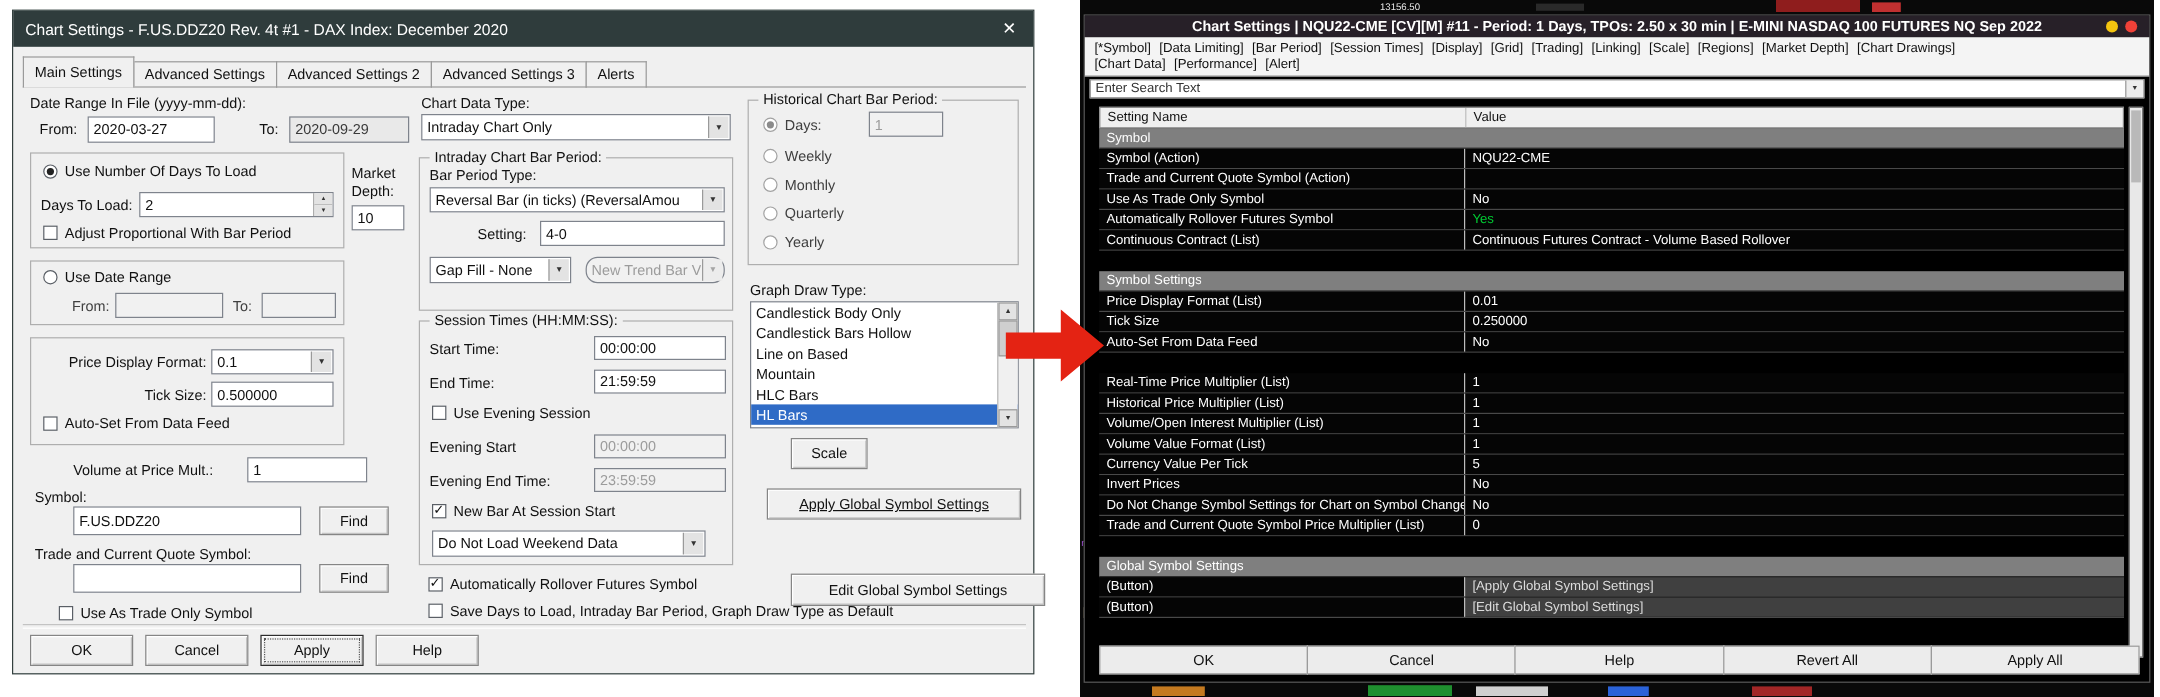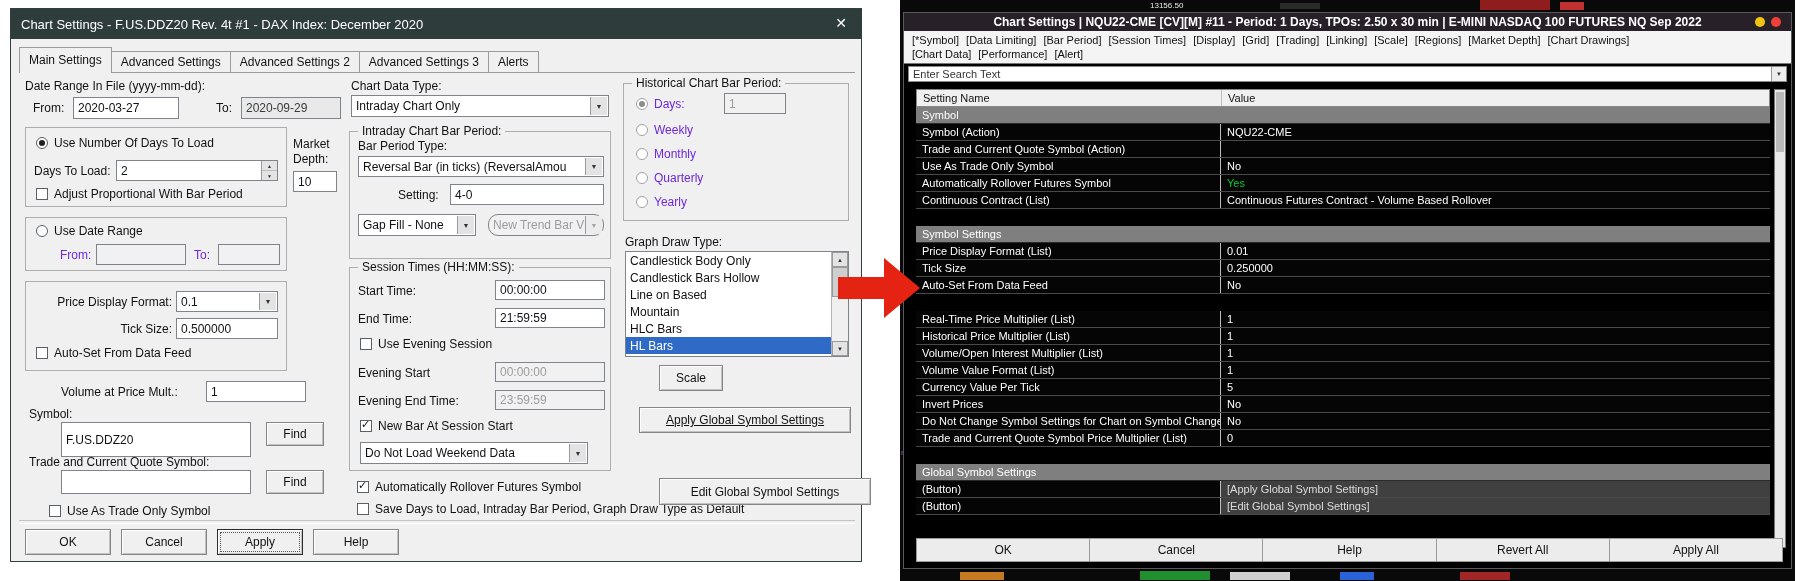--- a/index.html
+++ b/index.html
@@ -13,21 +13,21 @@
     color:#fff;font-size:13px;display:flex;align-items:center;padding-left:10px;box-sizing:border-box;}
   .lclose{position:absolute;right:14px;top:6px;color:#fff;font-size:14px;cursor:pointer;}
 
   .tabs{position:absolute;left:8px;top:40px;display:flex;align-items:flex-end;height:24px;}
   .tab{background:#f0f0f0;border:1px solid #9a9a9a;border-bottom:none;
     padding:3px 9px 4px 9px;font-size:12px;color:#111;margin-right:-1px;height:14px;}
   .tab.active{padding-top:5px;height:16px;font-weight:normal;position:relative;z-index:2;background:#f0f0f0;}
   .tabline{position:absolute;left:8px;top:63px;width:836px;height:1px;background:#9a9a9a;}
 
   .lbl{position:absolute;font-size:12px;color:#111;white-space:nowrap;}
-  .lbl.dis{color:#6d28d9;}
+  .lbl.dis{color:#404040;}
   .tfield{position:absolute;background:#fff;border:1px solid #7e838c;font-size:12px;
     color:#111;padding:0 4px;box-sizing:border-box;font-family:"Liberation Sans",sans-serif;outline:none;}
   .tfield.ro{background:#e9e9e9;color:#3a3a3a;}
   .tfield.dis{background:#f1f1f1;color:#9c9c9c;}
 
   .group{position:absolute;border:1px solid #aeaeae;box-sizing:border-box;background:transparent;}
   .glabel{position:absolute;top:-8px;left:8px;background:#f0f0f0;padding:0 4px;font-size:12px;color:#111;white-space:nowrap;}
 
   .rb{position:absolute;width:12px;height:12px;border:1px solid #5a5f66;border-radius:50%;background:#fff;box-sizing:border-box;}
   .rb .dot{position:absolute;left:2px;top:2px;width:6px;height:6px;border-radius:50%;background:#222;display:none;}
@@ -178,21 +178,21 @@
       <div class="lbl" style="left:8px;top:40px;width:138px;text-align:right;">Tick Size:</div>
       <input class="tfield" style="left: 150px; top: 36px; width: 102px; height: 21px;" value="0.500000">
       <span class="cb" style="left:10px;top:65px;"></span>
       <div class="lbl" style="left:28px;top:64px;">Auto-Set From Data Feed</div>
     </div>
 
     <div class="lbl" style="left:50px;top:376px;">Volume at Price Mult.:</div>
     <input class="tfield" style="left: 195px; top: 372px; width: 100px; height: 21px;" value="1">
 
     <div class="lbl" style="left:18px;top:398px;">Symbol:</div>
-    <input class="tfield" style="left: 50px; top: 413px; width: 190px; height: 35px;" value="F.US.DDZ20">
+    <input class="tfield" style="left: 50px; top: 413px; width: 190px; height: 24px;" value="F.US.DDZ20">
     <div class="btn" style="left:255px;top:413px;width:58px;height:24px;">Find</div>
 
     <div class="lbl" style="left:18px;top:446px;">Trade and Current Quote Symbol:</div>
     <input class="tfield" style="left: 50px; top: 461px; width: 190px; height: 24px;" value="">
     <div class="btn" style="left:255px;top:461px;width:58px;height:24px;">Find</div>
 
     <span class="cb" style="left:38px;top:496px;"></span>
     <div class="lbl" style="left:56px;top:495px;">Use As Trade Only Symbol</div>
 
     <div class="sepline" style="top:511px;"></div>

